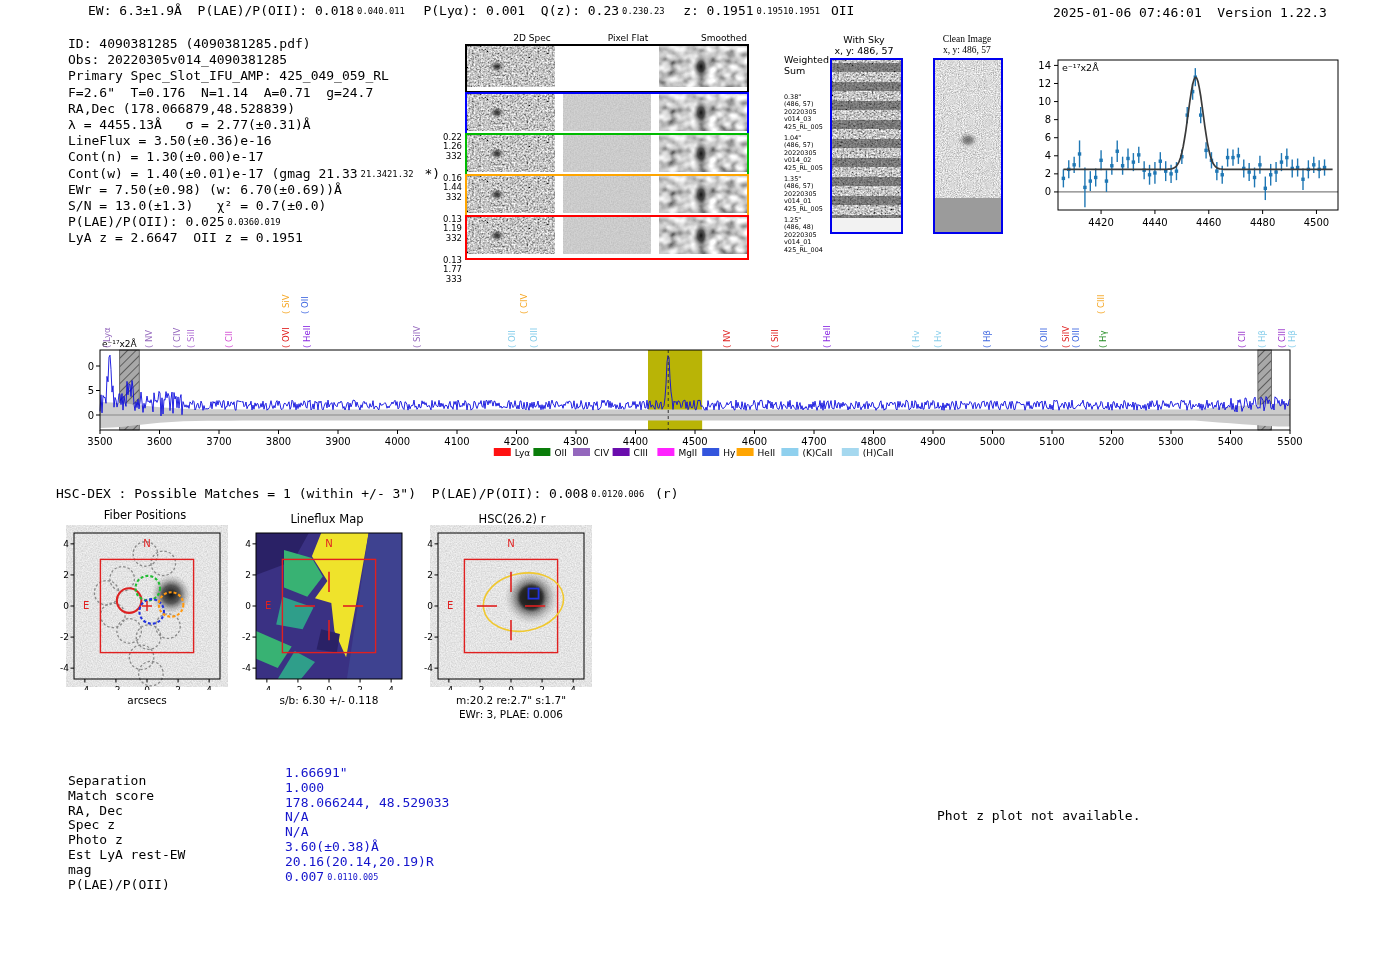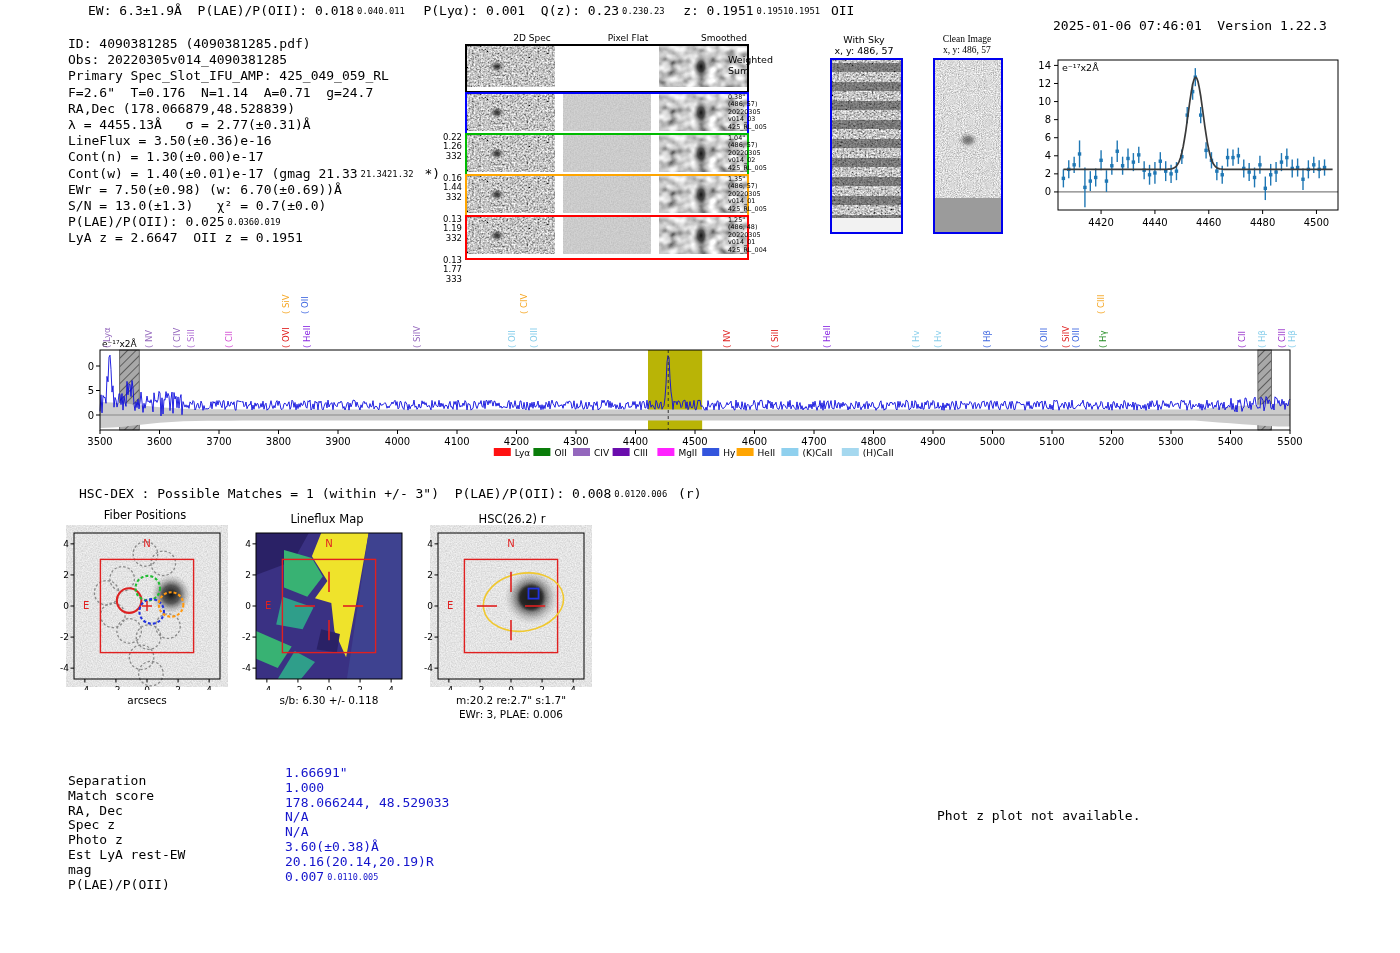--- a/index.html
+++ b/index.html
@@ -1,31 +1,31 @@
 <!DOCTYPE html>
 <html><head>
 <meta charset="utf-8">
 <style>
   html,body{margin:0;padding:0;background:#fff;}
   body{width:1400px;height:953px;position:relative;font-family:"DejaVu Sans",sans-serif;color:#000;overflow:hidden;}
   .abs{position:absolute;}
   .mono{font-family:"DejaVu Sans Mono",monospace;white-space:pre;}
   .stack{display:inline-flex;flex-direction:row;font-size:8.8px;line-height:9px;vertical-align:1px;margin:0 3px;}
   #hdr{left:88px;top:3px;font-size:13px;}
-  #timestamp{left:1053px;top:18px;font-size:13px;}
+  #timestamp{left:1053px;top:5px;font-size:13px;}
   #info{left:68px;top:36px;font-size:13px;line-height:16.2px;}
   #spec2d-heads{left:488px;top:33px;width:284px;display:flex;gap:8px;}
   #spec2d-heads span{width:88px;text-align:center;font-size:9px;}
   .s2row{position:absolute;left:465px;display:flex;gap:8px;border:2px solid #000;background:#fff;}
   .s2row svg{display:block;}
   .leftlab{position:absolute;width:38px;left:424px;text-align:right;font-size:8.5px;line-height:9.5px;white-space:pre-line;margin-top:35px;}
-  .rightlab{position:absolute;left:728px;width:60px;font-size:6.4px;line-height:7.4px;white-space:pre-line;}
+  .rightlab{position:absolute;left:784px;width:60px;font-size:6.4px;line-height:7.4px;white-space:pre-line;}
   .rightlab.big{font-size:9.5px;line-height:11px;}
   .cut-title{position:absolute;text-align:center;font-size:9.5px;line-height:11px;white-space:pre-line;}
-  #hscdex{left:79px;top:486px;font-size:13px;text-align:right;}
+  #hscdex{left:56px;top:486px;font-size:13px;text-align:right;}
   .ptitle{position:absolute;width:150px;text-align:center;font-size:11.5px;}
   .pcap{position:absolute;width:200px;text-align:center;font-size:10.5px;color:#000;}
   #mt-labels{left:68px;top:774px;font-size:13px;line-height:14.8px;}
   #mt-values{left:285px;top:766px;font-size:13px;line-height:14.8px;color:#1414cc;}
   #mt-values .stack{font-size:8.5px;line-height:8.5px;}
   #photnote{left:937px;top:808px;font-size:13px;}
 </style>
 </head>
 <body>
 

